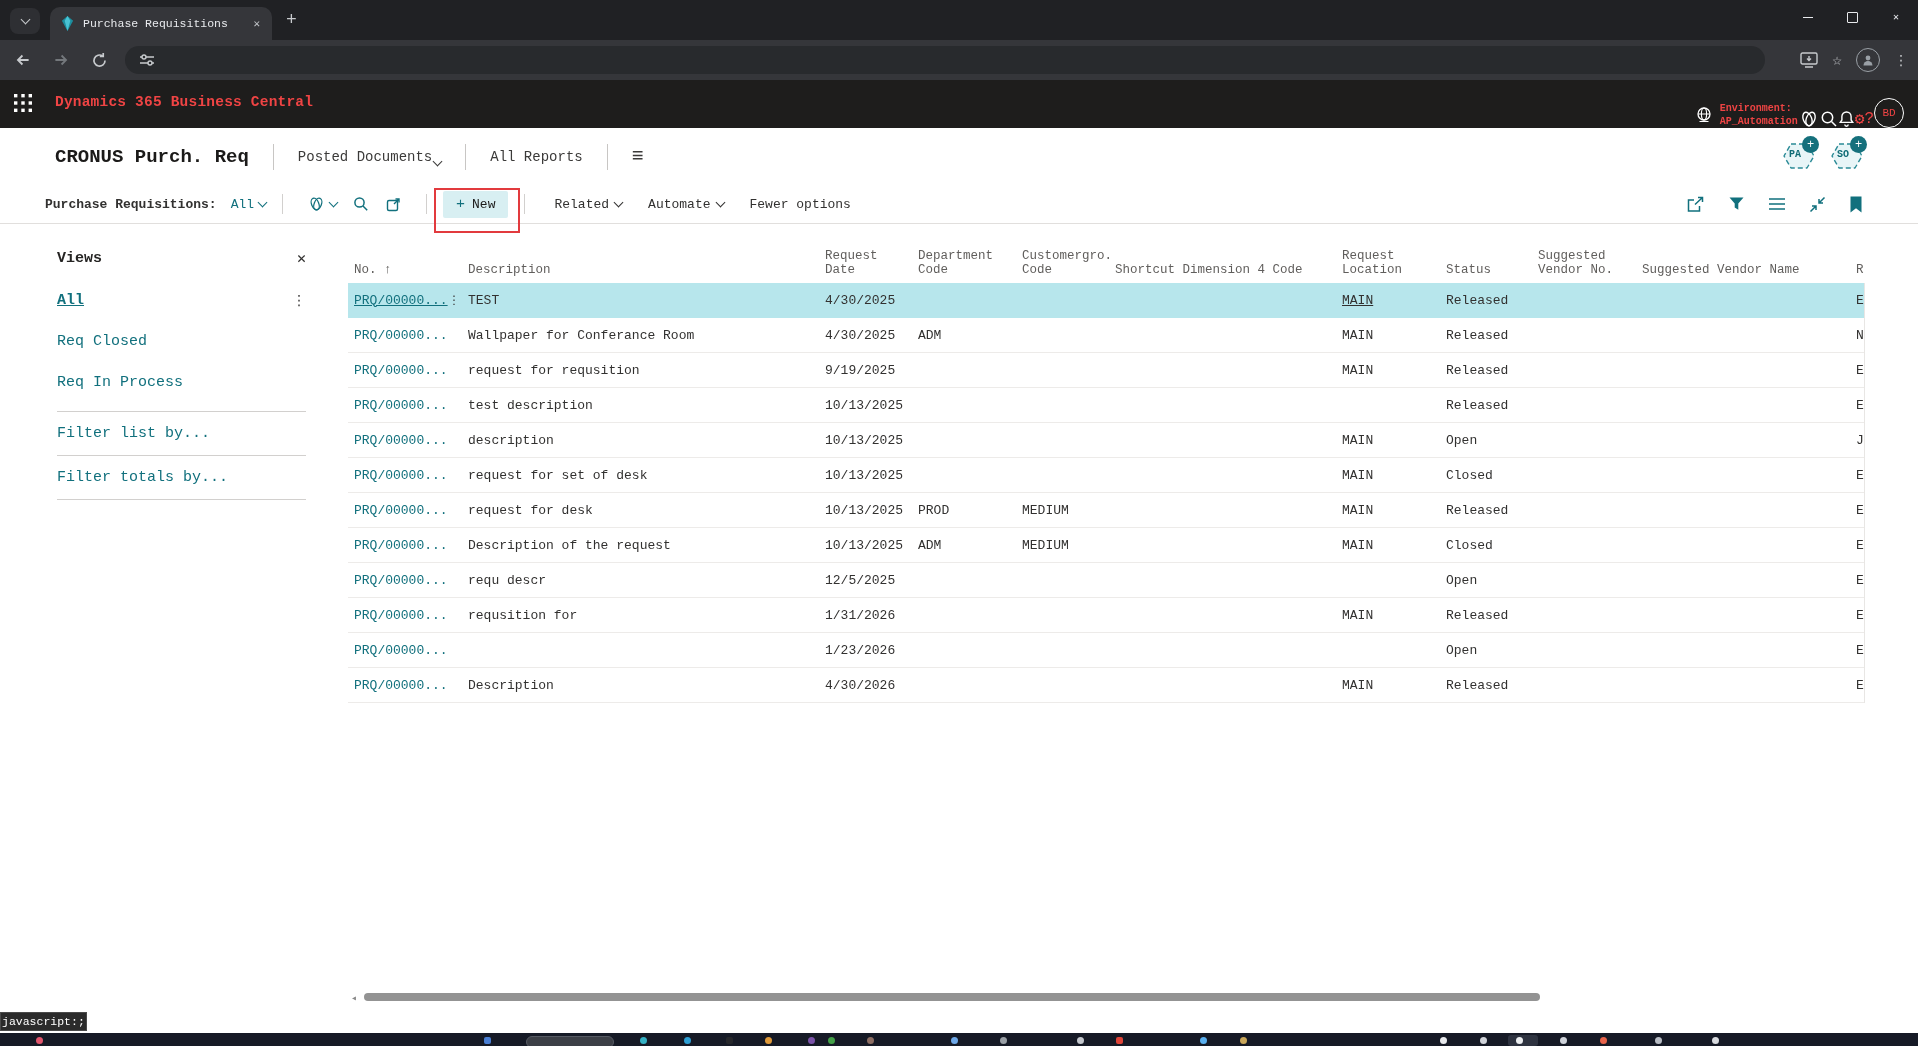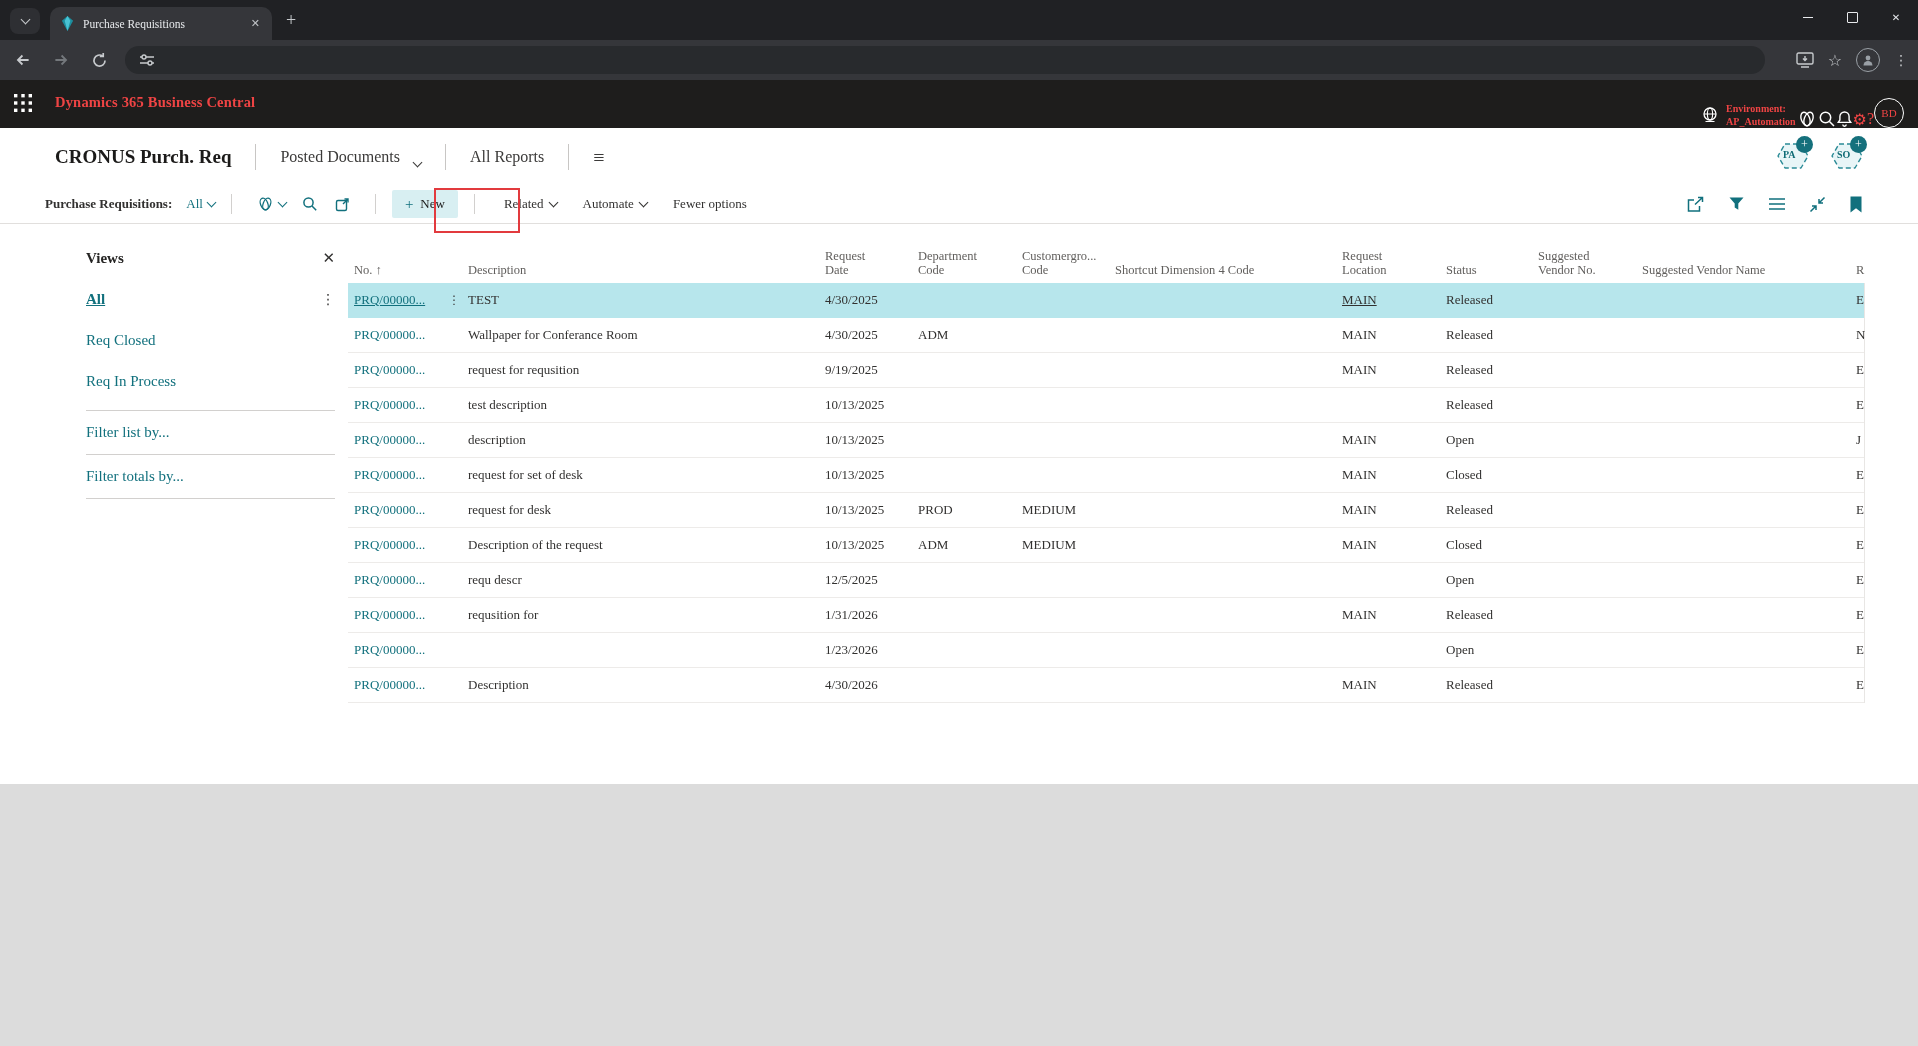--- a/index.html
+++ b/index.html
@@ -1,17 +1,17 @@
 <!DOCTYPE html>
 <html><head>
 <meta charset="utf-8">
 <style>
   html,body{margin:0;padding:0;background:#dcdcdc;}
-  .screen{position:relative;width:1918px;height:784px;overflow:hidden;background:#fff;
-          font-family:Liberation Serif, serif;-webkit-font-smoothing:antialiased;}
+  .screen{position:relative;width:1918px;height:1046px;overflow:hidden;background:#fff;
+          font-family:Liberation Mono, monospace;-webkit-font-smoothing:antialiased;}
   svg{display:block}
 
   
   .tabstrip{position:absolute;top:0;left:0;right:0;height:40px;background:#202124;}
   .tab-search-btn{position:absolute;left:10px;top:8px;width:30px;height:26px;border-radius:8px;
           background:#2e2f33;color:#c7cacd;display:flex;align-items:center;justify-content:center;}
   .tab{position:absolute;left:50px;top:7px;width:222px;height:33px;background:#35363a;
           border-radius:10px 10px 0 0;display:flex;align-items:center;padding:0 10px;color:#e8eaed;box-sizing:border-box;}
   .tab-title{font-size:11.5px;flex:1;margin-left:8px;white-space:nowrap;overflow:hidden;}
   .tab-close{color:#c0c3c7;font-size:11px;padding:2px;}
@@ -37,46 +37,46 @@
   .env{display:flex;align-items:center;gap:7px;}
   .env-text{font-size:10px;line-height:1.3;font-weight:700;}
   .bc-avatar{width:30px;height:30px;border-radius:50%;border:1.5px solid #fff;display:flex;align-items:center;
           justify-content:center;font-size:11px;box-sizing:border-box;}
   .glyph-ic{font-size:16px;line-height:1;}
 
   
   .page-header{position:absolute;top:128px;left:0;right:0;height:57px;background:#fff;display:flex;align-items:center;}
   .company-title{margin-left:55px;font-size:19px;font-weight:700;color:#1b1a19;white-space:nowrap;}
   .ph-sep{width:1px;height:26px;background:#c8c6c4;margin:0 24px;}
-  .ph-nav{font-size:16px;color:#3b3a39;display:flex;align-items:flex-end;gap:14px;white-space:nowrap;}
+  .ph-nav{font-size:14px;color:#3b3a39;display:flex;align-items:flex-end;gap:2px;white-space:nowrap;}
   .chev{width:6px;height:6px;border-right:1.4px solid currentColor;border-bottom:1.4px solid currentColor;
           transform:rotate(45deg);display:inline-block;margin-top:-3px;}
   .hamburger{font-size:20px;color:#3b3a39;line-height:1;}
-  .badges{position:absolute;right:52px;top:13px;display:flex;gap:16px;}
+  .badges{position:absolute;right:52px;top:13px;display:flex;gap:10px;}
   .badge{position:relative;width:38px;height:30px;}
   .badge-label{position:absolute;left:9px;top:8px;font-size:10px;font-weight:700;color:#0f6b75;}
   .badge-plus{position:absolute;right:-1px;top:-5px;width:17px;height:17px;border-radius:50%;background:#15707c;
           color:#fff;font-size:12px;display:flex;align-items:center;justify-content:center;}
 
   
   .action-bar{position:absolute;top:185px;left:0;right:0;height:38px;background:#fff;border-bottom:1px solid #e1dfdd;
           display:flex;align-items:center;font-size:13px;color:#323130;}
   .ab-label{margin-left:45px;font-weight:700;white-space:nowrap;}
   .teal{color:#11707d;}
   .ab-chip{display:flex;align-items:center;gap:5px;margin-left:14px;}
   .ab-sep{width:1px;height:20px;background:#d2d0ce;margin:0 16px;}
   .ab-ic{display:flex;align-items:center;gap:4px;color:#11707d;margin:0 8px;}
   .new-btn{display:flex;align-items:center;gap:7px;background:#d8eff2;padding:6px 13px;border-radius:2px;color:#1b1a19;}
   .new-plus{font-size:15px;color:#11707d;line-height:1;font-weight:400;}
   .ab-item{display:flex;align-items:center;gap:6px;margin:0 13px;white-space:nowrap;}
   .ab-right{margin-left:auto;margin-right:55px;display:flex;align-items:center;gap:23px;color:#11707d;}
   .red-box{position:absolute;left:434px;top:188px;width:82px;height:41px;border:2px solid #e23a3e;z-index:40;pointer-events:none;}
 
   
-  .views{position:absolute;left:57px;top:249px;width:249px;font-size:15px;margin-left:29px;}
+  .views{position:absolute;left:57px;top:249px;width:249px;font-size:15px;}
   .views-header{display:flex;justify-content:space-between;align-items:center;color:#252423;font-weight:700;}
   .views-close{color:#323130;font-size:15px;font-weight:400;}
   .view-item{display:flex;justify-content:space-between;align-items:center;margin-top:24px;color:#11707d;}
   .view-item.active .vi-label{font-weight:700;text-decoration:underline;}
   .vi-dots{color:#3b3a39;font-size:14px;}
   .views-div{border-top:1px solid #d2d0ce;margin-top:20px;}
   .filter-link{color:#11707d;padding:13px 0 0 0;}
 
   
   .table{position:absolute;left:348px;top:238px;width:1517px;}

